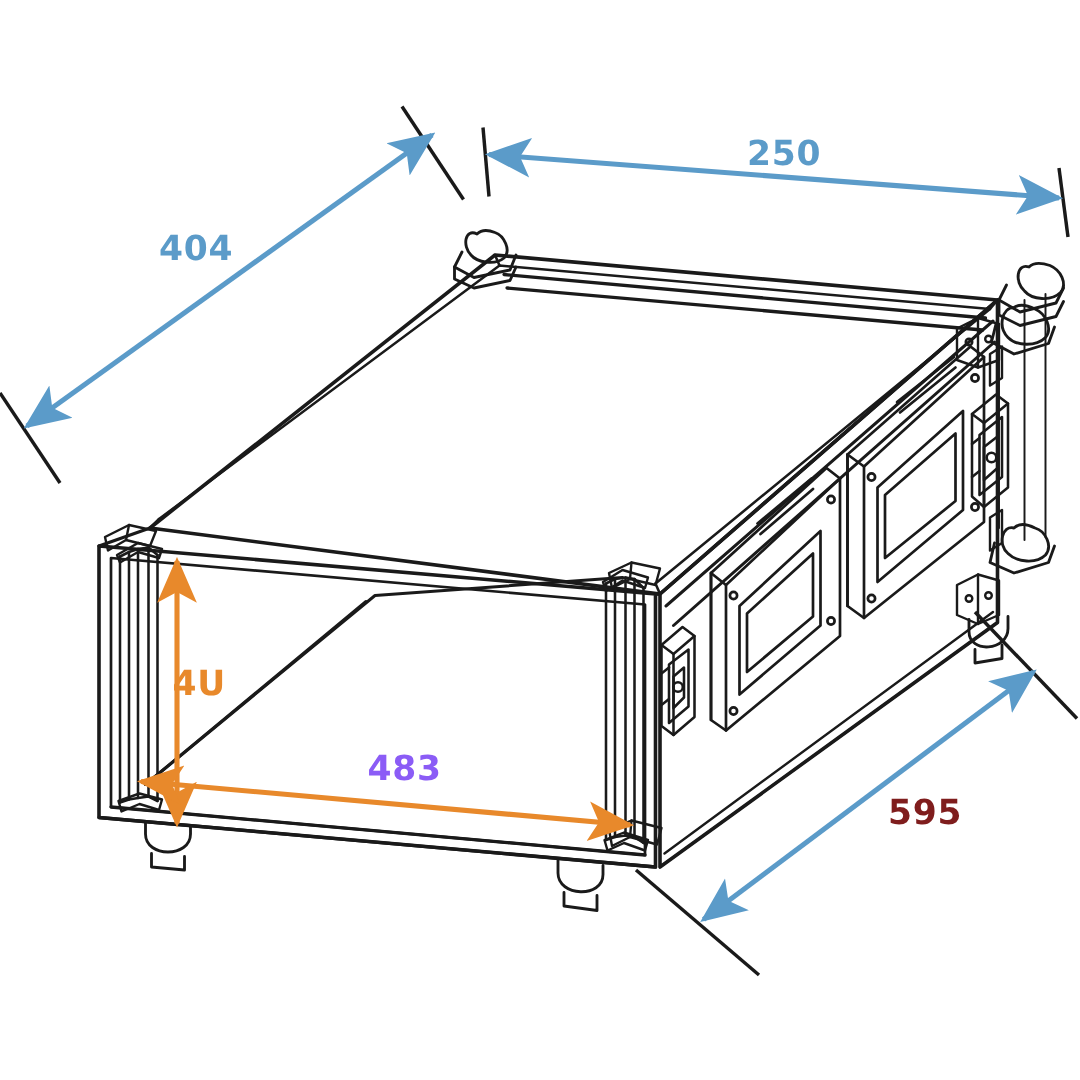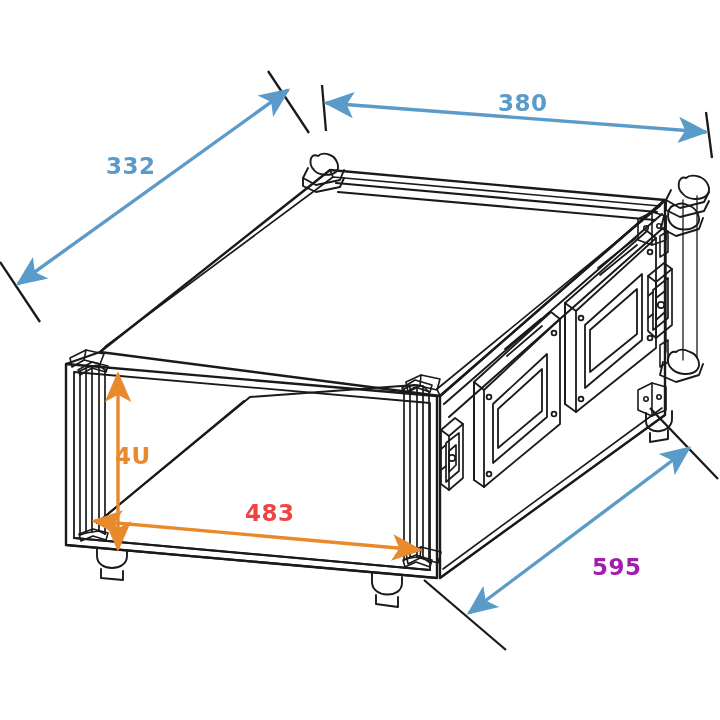--- a/index.html
+++ b/index.html
@@ -298,23 +298,23 @@
 
     <g>
       <line x1="118" y1="374" x2="118" y2="549" stroke="#e8892b" stroke-width="3.4" marker-start="url(#arrowOrangeStart)" marker-end="url(#arrowOrange)"></line>
     </g>
 
     <g>
       <line x1="94" y1="521" x2="420" y2="550" stroke="#e8892b" stroke-width="3.4" marker-start="url(#arrowOrangeStart)" marker-end="url(#arrowOrange)"></line>
     </g>
   </svg>
 
-  <div class="dim-label" style="position:absolute; left:106px; top:153px; color:#5b9bc9;">332</div>
-
-  <div class="dim-label" style="position:absolute; left:498px; top:90px; color:#5b9bc9;">380</div>
-
-  <div class="dim-label" style="position:absolute; left:592px; top:529px; color:#a21caf;margin-top:25px;">595</div>
+  <div class="dim-label" style="position:absolute; left:106px; top:153px; color:#5b9bc9;">404</div>
+
+  <div class="dim-label" style="position:absolute; left:498px; top:90px; color:#5b9bc9;">250</div>
+
+  <div class="dim-label" style="position:absolute; left:592px; top:529px; color:#7f1d1d;">595</div>
 
   <div class="dim-label" style="position:absolute; left:115px; top:443px; color:#e8892b;">4U</div>
 
-  <div class="dim-label" style="position:absolute; left:245px; top:500px; color:#ef4444;">483</div>
+  <div class="dim-label" style="position:absolute; left:245px; top:500px; color:#8b5cf6;">483</div>
 
 </div>
 
 </body></html>

